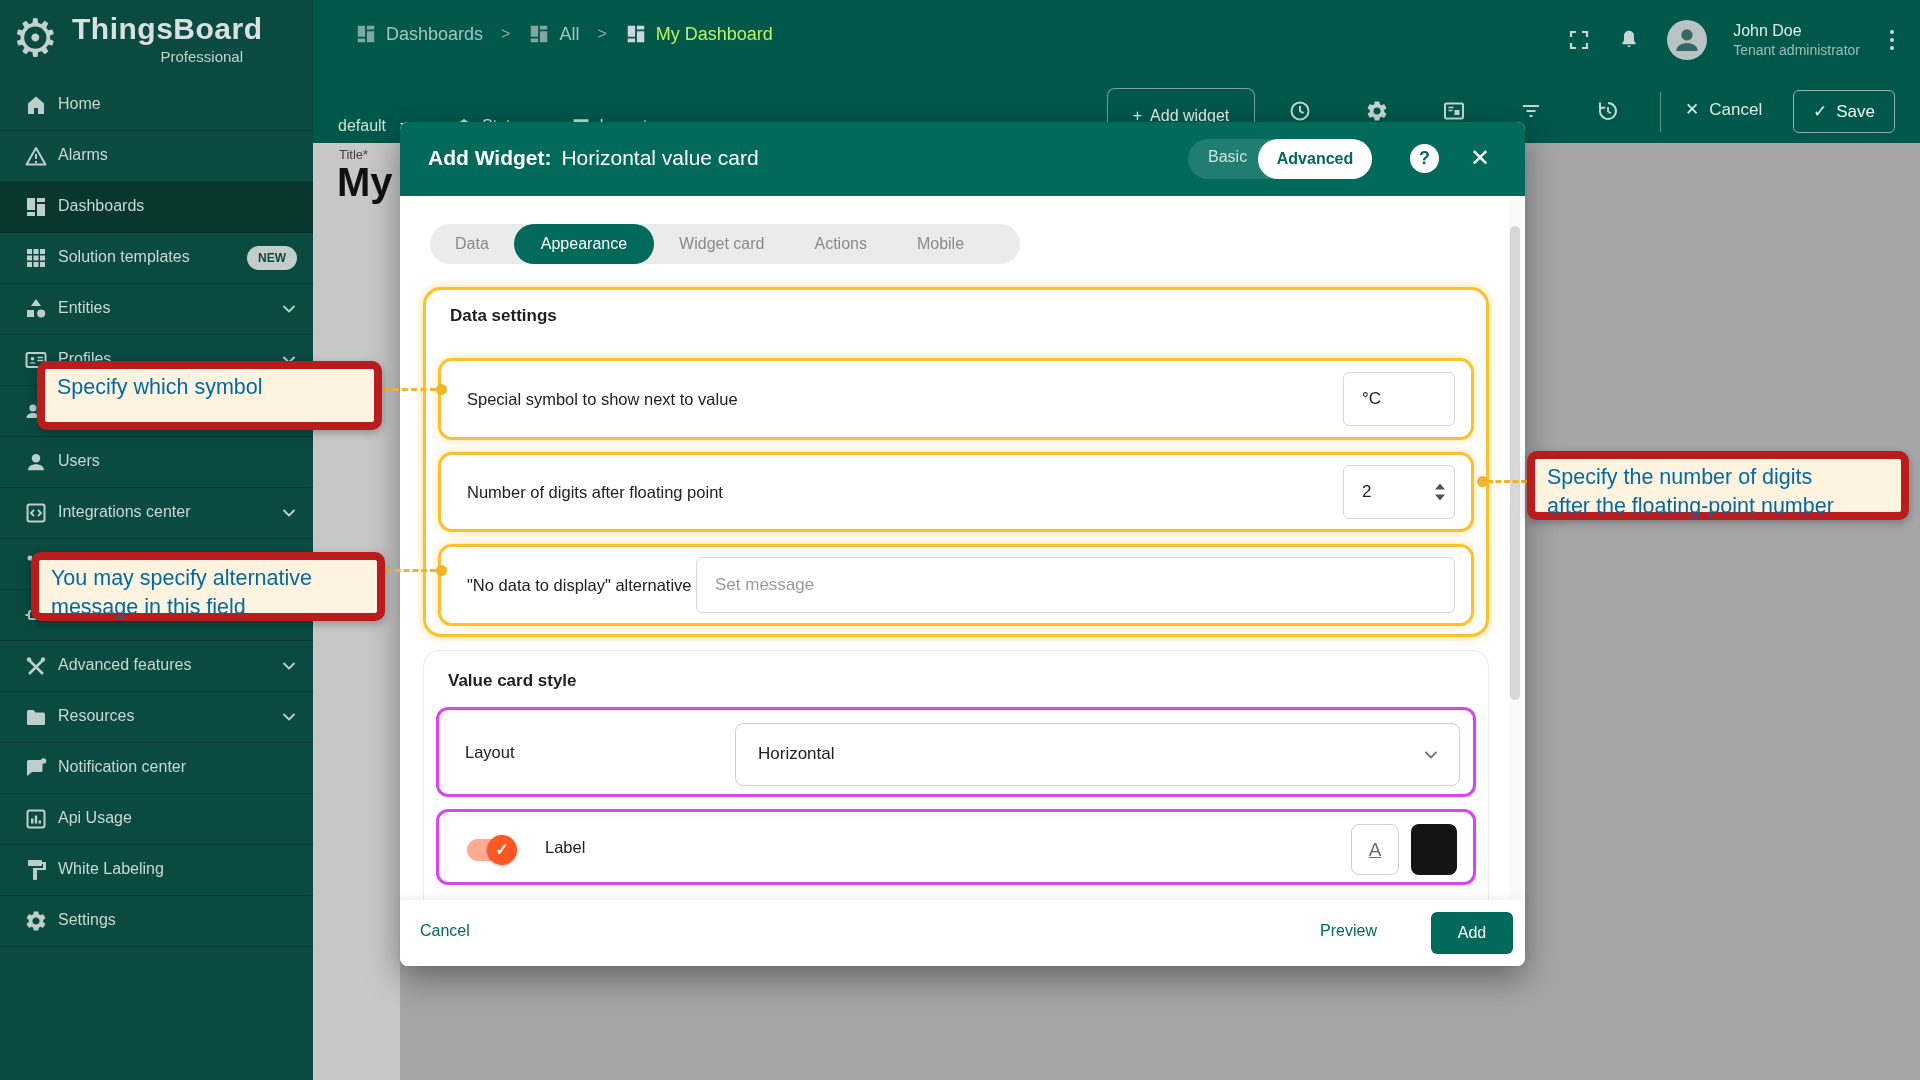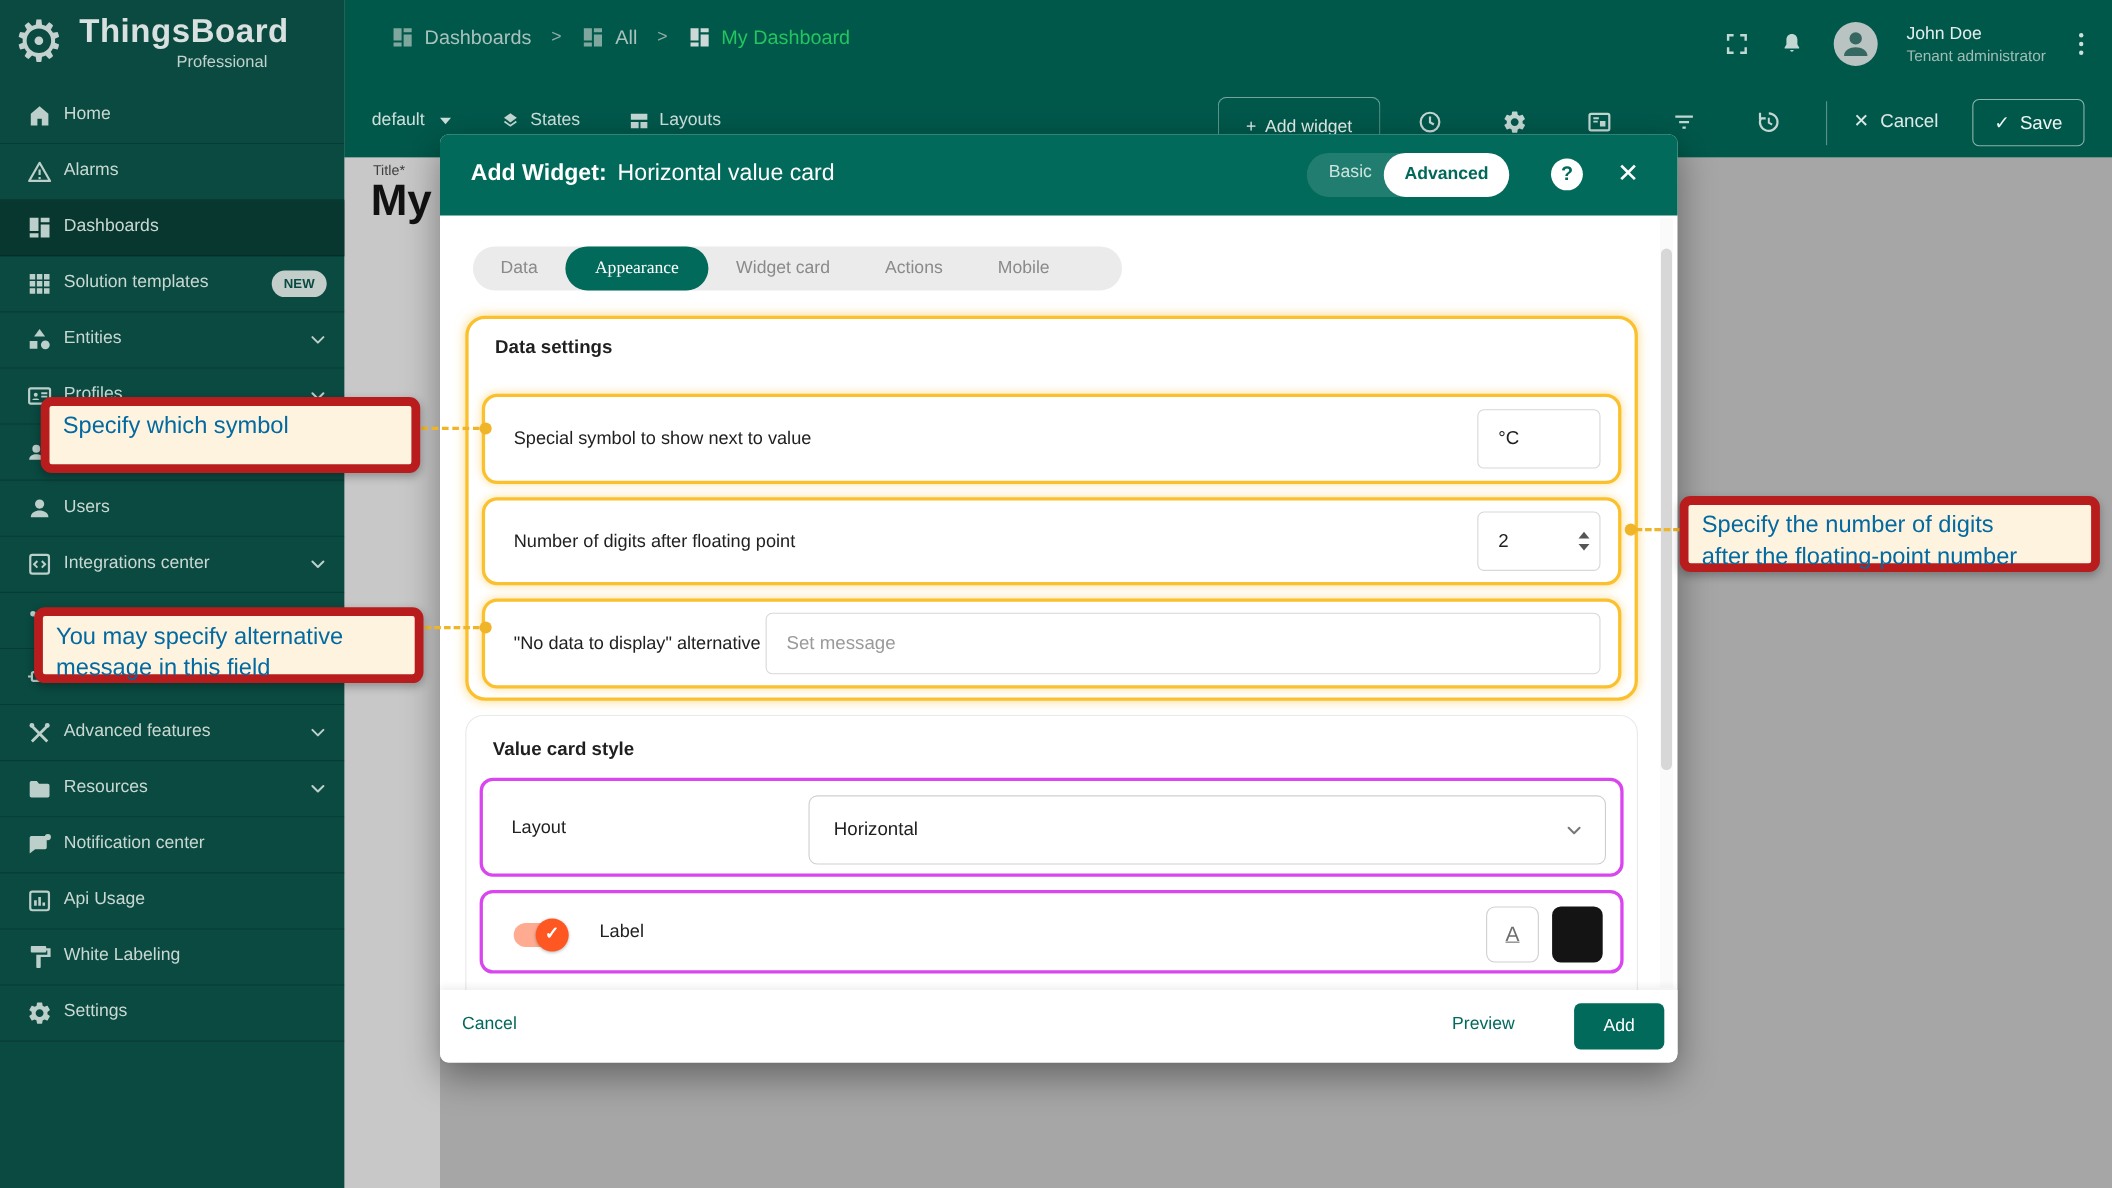--- a/index.html
+++ b/index.html
@@ -21,33 +21,33 @@
   .nav-item .chev { position:absolute; right:14px; top:15px; width:20px; height:20px; color:#bccfca; }
   .nav-badge { position:absolute; right:16px; top:13px; background:#c3cecb; color:#0a4a41; font-size:12px; font-weight:700; border-radius:12px; padding:5px 11px; }
 
   
   #topbar { left:313px; top:0; width:1607px; height:80px; background:#00584b; z-index:2; }
   #toolbar { left:313px; top:80px; width:1607px; height:63px; background:#00584b; z-index:2; }
   .crumb { display:inline-flex; align-items:center; gap:9px; font-size:18px; }
   .crumb .bicon { width:22px; height:22px; }
   #breadcrumb { position:absolute; left:42px; top:23px; display:flex; align-items:center; gap:18px; color:#a9c2bc; }
   #breadcrumb .sep { font-size:16px; color:#8fada6; }
-  #breadcrumb .last { color:#22c55e; }
+  #breadcrumb .last { color:#bef264; }
   #breadcrumb .last .bicon { color:#cdd9d6; }
   #userblock { position:absolute; right:22px; top:0; height:80px; display:flex; align-items:center; gap:26px; color:#cfe0dc; }
   #userblock .uname { font-size:16px; color:#e4edeb; line-height:20px; }
   #userblock .urole { font-size:14px; color:#9fbcb5; line-height:18px; }
   .avatar { width:40px; height:40px; border-radius:50%; background:#b9c4c2; position:relative; overflow:hidden; }
   .avatar svg { position:absolute; left:4px; top:4px; width:32px; height:32px; color:#0a4a41; opacity:.75; }
   .dots { display:flex; flex-direction:column; gap:4px; padding:4px; }
   .dots i { width:4px; height:4px; border-radius:50%; background:#cfe0dc; }
   .tb-ic { width:24px; height:24px; color:#c4d8d3; }
 
   #toolbar .tleft { position:absolute; left:25px; top:20px; display:flex; align-items:center; gap:44px; color:#cfe0dc; font-size:16px; }
-  .titem { display:inline-flex; align-items:center; gap:8px; }
+  .titem { display:inline-flex; align-items:center; gap:8px;margin-top:16px; }
   .caret-down { width:0; height:0; border-left:5px solid transparent; border-right:5px solid transparent; border-top:6px solid #cfe0dc; margin-left:6px; }
   #add-widget-btn { position:absolute; left:794px; top:8px; width:148px; height:55px; border:1px solid rgba(255,255,255,.45); border-bottom:none; border-radius:8px 8px 0 0; color:#e3eeeb; font-size:16px; display:flex; align-items:center; justify-content:center; gap:8px; }
   #toolbar .ticons { position:absolute; left:975px; top:19px; display:flex; align-items:center; gap:53px; }
   #toolbar .divider { position:absolute; left:1347px; top:12px; width:1px; height:40px; background:rgba(255,255,255,.35); }
   #tb-cancel { position:absolute; left:1372px; top:19px; display:flex; align-items:center; gap:10px; color:#dcE9e6; font-size:17px; }
   #tb-save { position:absolute; left:1480px; top:10px; width:102px; height:43px; border:1px solid rgba(255,255,255,.55); border-radius:6px; color:#eef5f3; font-size:17px; display:flex; align-items:center; justify-content:center; gap:9px; }
   .glyph { font-size:17px; }
 
   
   #canvas-dim { left:313px; top:143px; width:1607px; height:937px; background:#a6a6a6; z-index:1; }
@@ -61,21 +61,21 @@
   #dlg-title { position:absolute; left:28px; top:24px; font-size:21px; color:#fff; }
   #dlg-title .pfx { font-weight:700; margin-right:10px; }
   #mode-group { position:absolute; left:788px; top:17px; width:184px; height:40px; background:rgba(255,255,255,.13); border-radius:20px; }
   #mode-basic { position:absolute; left:20px; top:9px; font-size:16px; color:#cfe4df; }
   #mode-advanced { position:absolute; left:70px; top:0; width:114px; height:40px; background:#fff; border-radius:20px; color:#01685a; font-weight:700; font-size:16px; display:flex; align-items:center; justify-content:center; }
   #dlg-help { position:absolute; left:1010px; top:22px; width:29px; height:29px; border-radius:50%; background:#fff; color:#016a5a; font-weight:700; font-size:18px; text-align:center; line-height:29px; }
   #dlg-close { position:absolute; left:1070px; top:20px; font-size:24px; color:#fff; line-height:32px; }
 
   #tabs { position:absolute; left:30px; top:102px; width:590px; height:40px; background:#ebebeb; border-radius:20px; display:flex; align-items:center; }
   .tab { font-size:16px; color:#8a8a8a; padding:0 25px; height:40px; display:flex; align-items:center; }
-  .tab.active { background:#016a5a; color:#fff; border-radius:20px; padding:0 27px; font-weight:500;font-family:Liberation Serif, serif; }
+  .tab.active { background:#016a5a; color:#fff; border-radius:20px; padding:0 27px; font-weight:500; }
 
   .ysec { position:absolute; left:23px; width:1066px; background:#fff; border:3px solid #fbc02d; border-radius:18px; box-shadow:0 0 10px rgba(250,190,45,.55); }
   #sec-data { top:165px; height:350px; }
   .sec-head { position:absolute; left:24px; top:16px; font-size:17px; font-weight:700; color:#1f1f1f; }
   .yrow { position:absolute; left:12px; width:1036px; background:#fff; border:3px solid #fbc02d; border-radius:14px; box-shadow:0 0 8px rgba(250,190,45,.45); display:flex; align-items:center; padding-left:26px; }
   .yrow .flabel { font-size:16.5px; color:#212121; }
   .mini-input { position:absolute; right:16px; top:50%; transform:translateY(-50%); width:112px; height:54px; border:1px solid #d8d8d8; border-radius:6px; font-size:17px; color:#212121; padding-left:18px; background:#fff; }
   .spin { position:absolute; right:26px; top:50%; transform:translateY(-50%); display:flex; flex-direction:column; gap:5px; }
   .spin i { width:0; height:0; border-left:5px solid transparent; border-right:5px solid transparent; }
   .spin .up { border-bottom:6px solid #555; }

